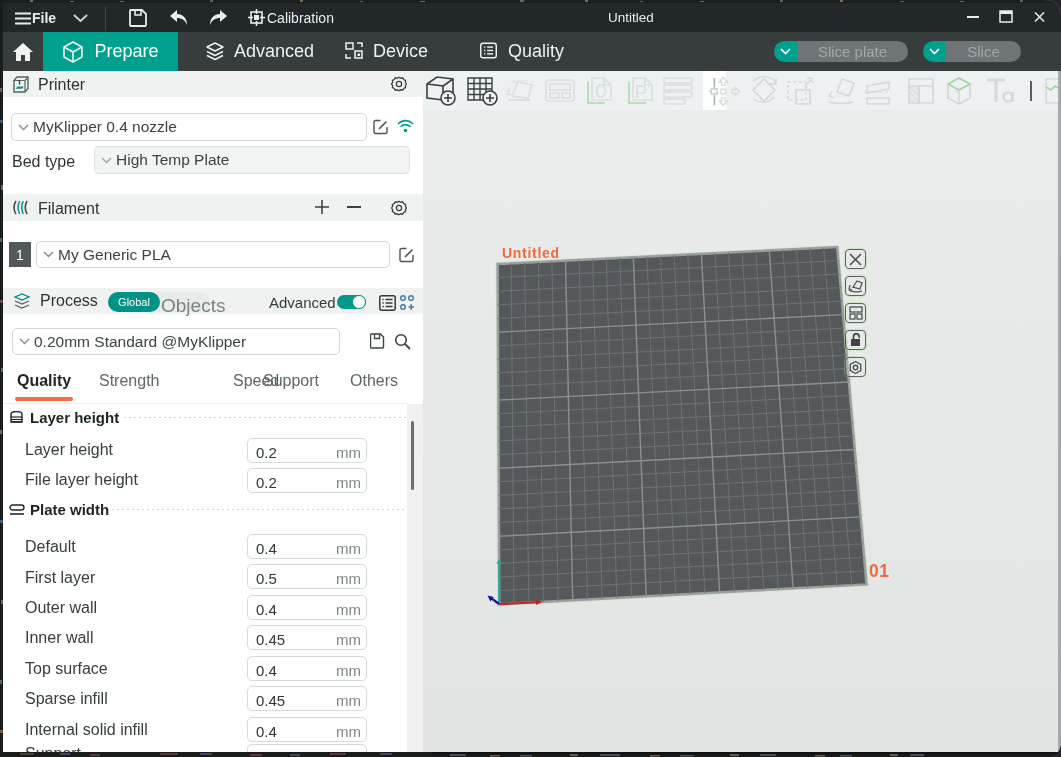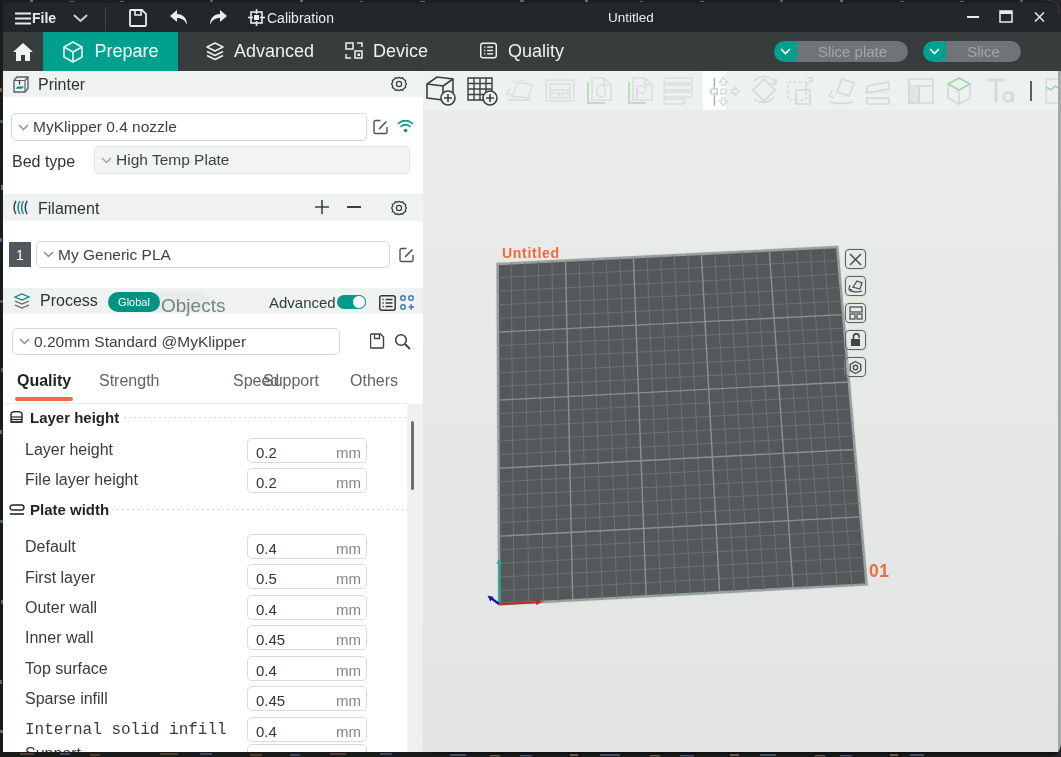--- a/index.html
+++ b/index.html
@@ -371,21 +371,21 @@
     <span class="u">mm</span>
   </div>
 <div class="abs prow">
     <div class="pl" style="top:690px;">Sparse infill</div>
   </div>
 <div class="abs pbox" style="top:686px;">
     <span class="v">0.45</span>
     <span class="u">mm</span>
   </div>
 <div class="abs prow">
-    <div class="pl" style="top:721px;font-family:Liberation Mono, monospace;">Internal solid infill</div>
+    <div class="pl" style="top:721px;">Internal solid infill</div>
   </div>
 <div class="abs pbox" style="top:717px;">
     <span class="v">0.4</span>
     <span class="u">mm</span>
   </div>
 <div class="abs prow">
     <div class="pl" style="top:745px;">Support</div>
   </div>
 <div class="abs pbox" style="top:744px;">
     <span class="v">0.4</span>

